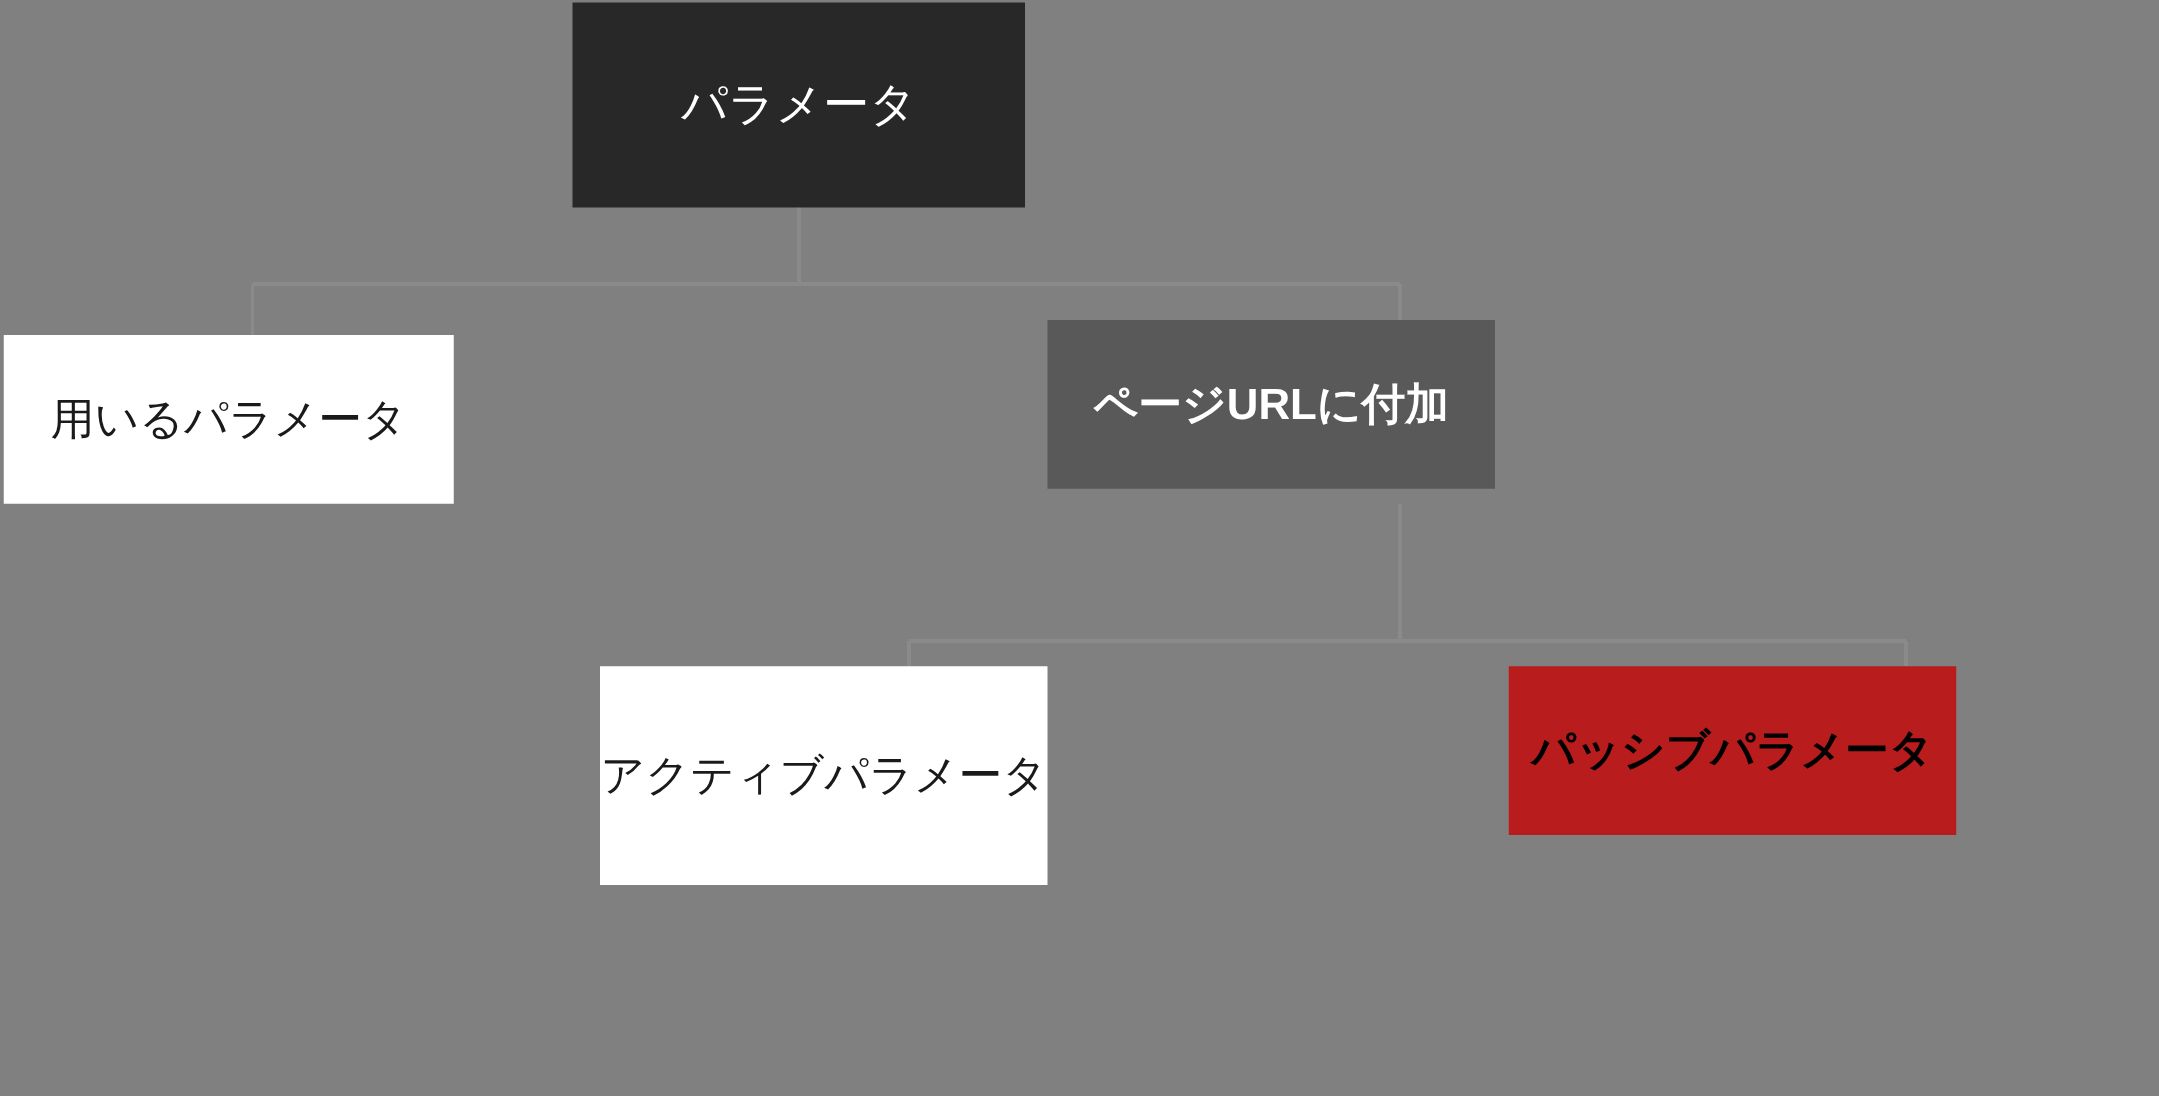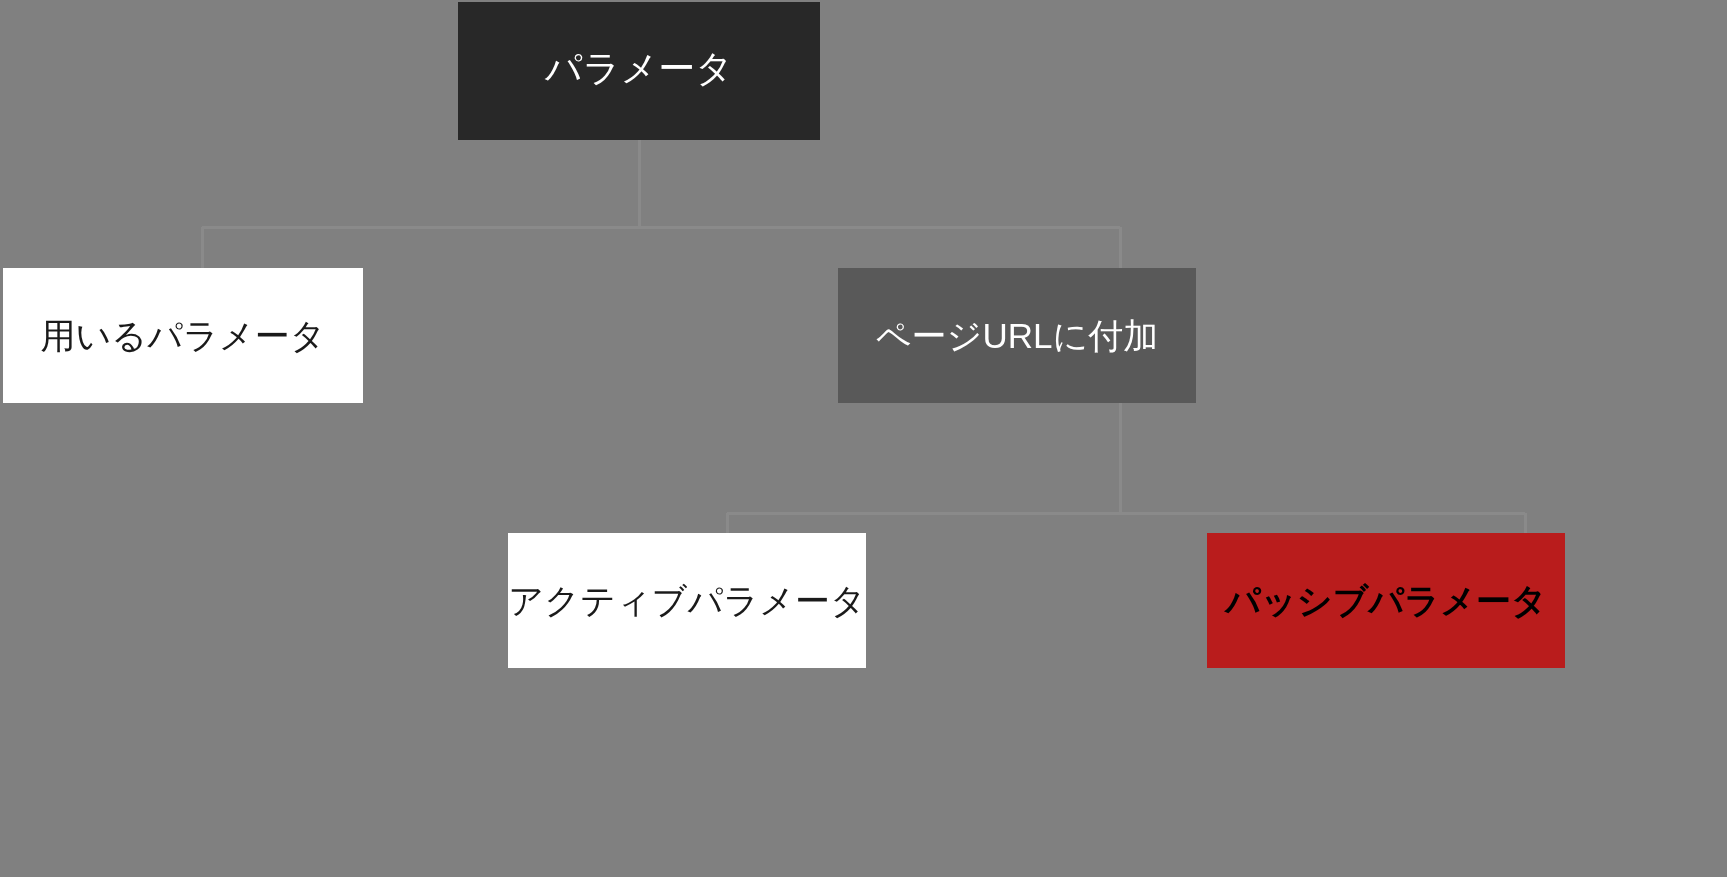--- a/index.html
+++ b/index.html
@@ -110,33 +110,33 @@
       <path d="M 202 227 L 202 268"></path>
       <path d="M 1120 227 L 1120 268"></path>
 
       <path d="M 1120 403 L 1120 513"></path>
       <path d="M 727 513 L 1525 513"></path>
       <path d="M 727 513 L 727 533"></path>
       <path d="M 1525 513 L 1525 533"></path>
     </g>
   </svg>
 
-  <div class="node node--root" style="left:458px; top:2px; width:362px; height:138px;font-family:Liberation Mono, monospace;">
+  <div class="node node--root" style="left:458px; top:2px; width:362px; height:164px;">
     <span class="node-label">パラメータ</span>
   </div>
 
   <div class="node node--white" style="left:3px; top:268px; width:360px; height:135px;">
     <span class="node-label">用いるパラメータ</span>
   </div>
 
-  <div class="node node--gray" style="left:838px; top:268px; width:358px; height:135px;">
+  <div class="node node--gray" style="left:838px; top:256px; width:358px; height:135px;font-weight:bold;">
     <span class="node-label">ページURLに付加</span>
   </div>
 
-  <div class="node node--white" style="left:508px; top:533px; width:358px; height:135px;">
+  <div class="node node--white" style="left:480px; top:533px; width:358px; height:175px;">
     <span class="node-label">アクティブパラメータ</span>
   </div>
 
   <div class="node node--accent" style="left:1207px; top:533px; width:358px; height:135px;">
     <span class="node-label">パッシブパラメータ</span>
   </div>
 
 
 </div>
 

